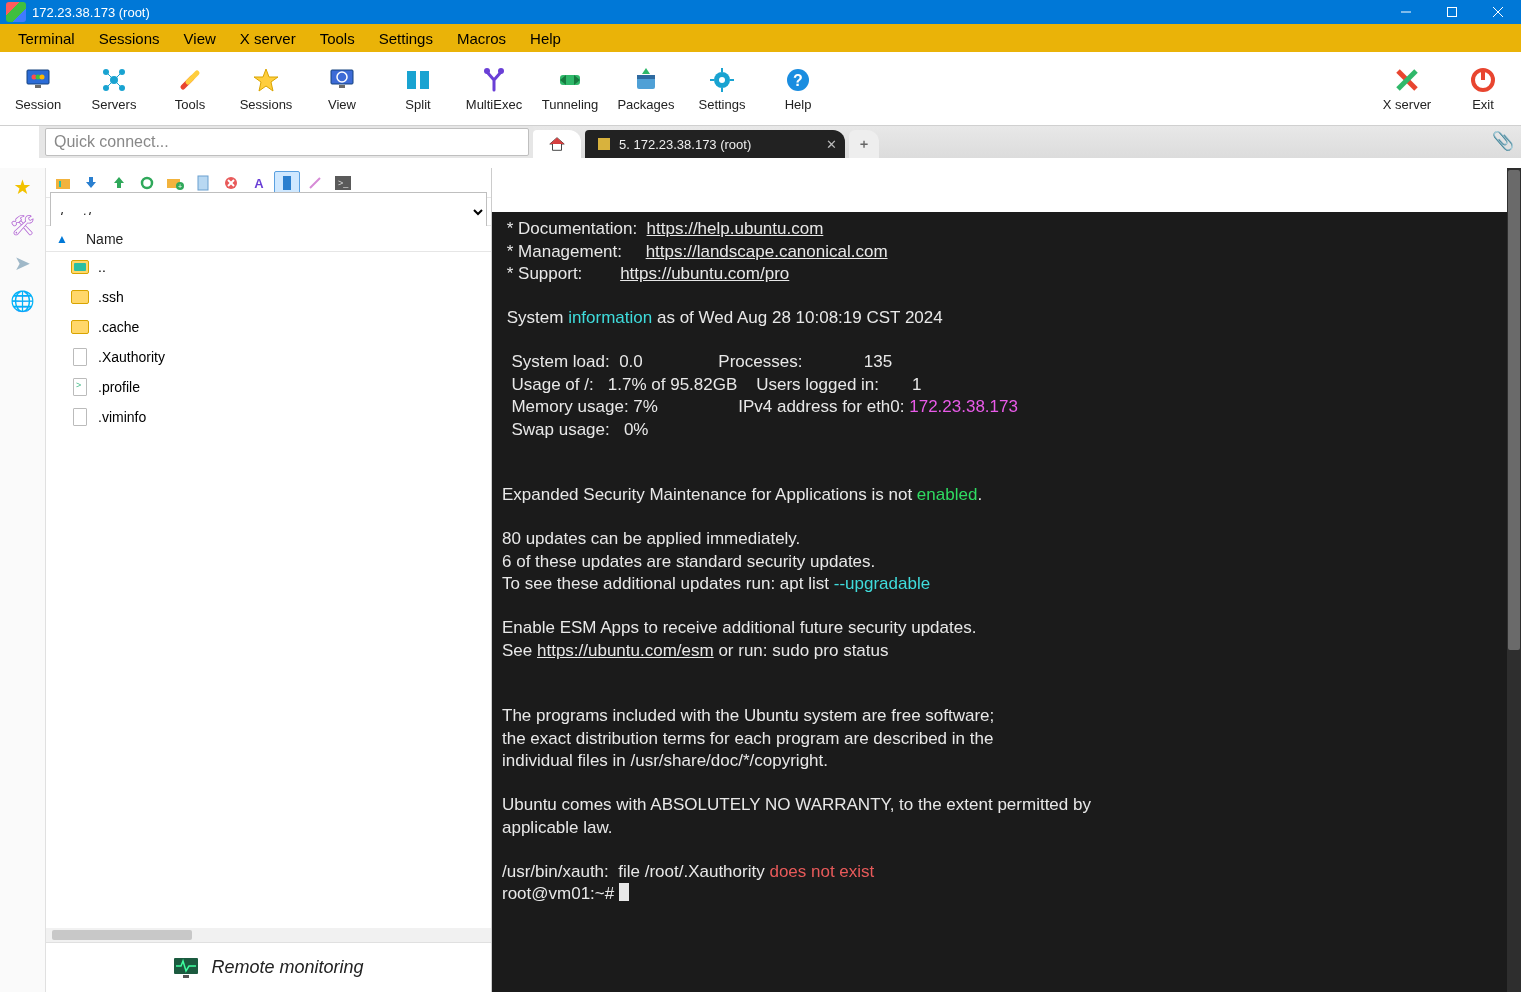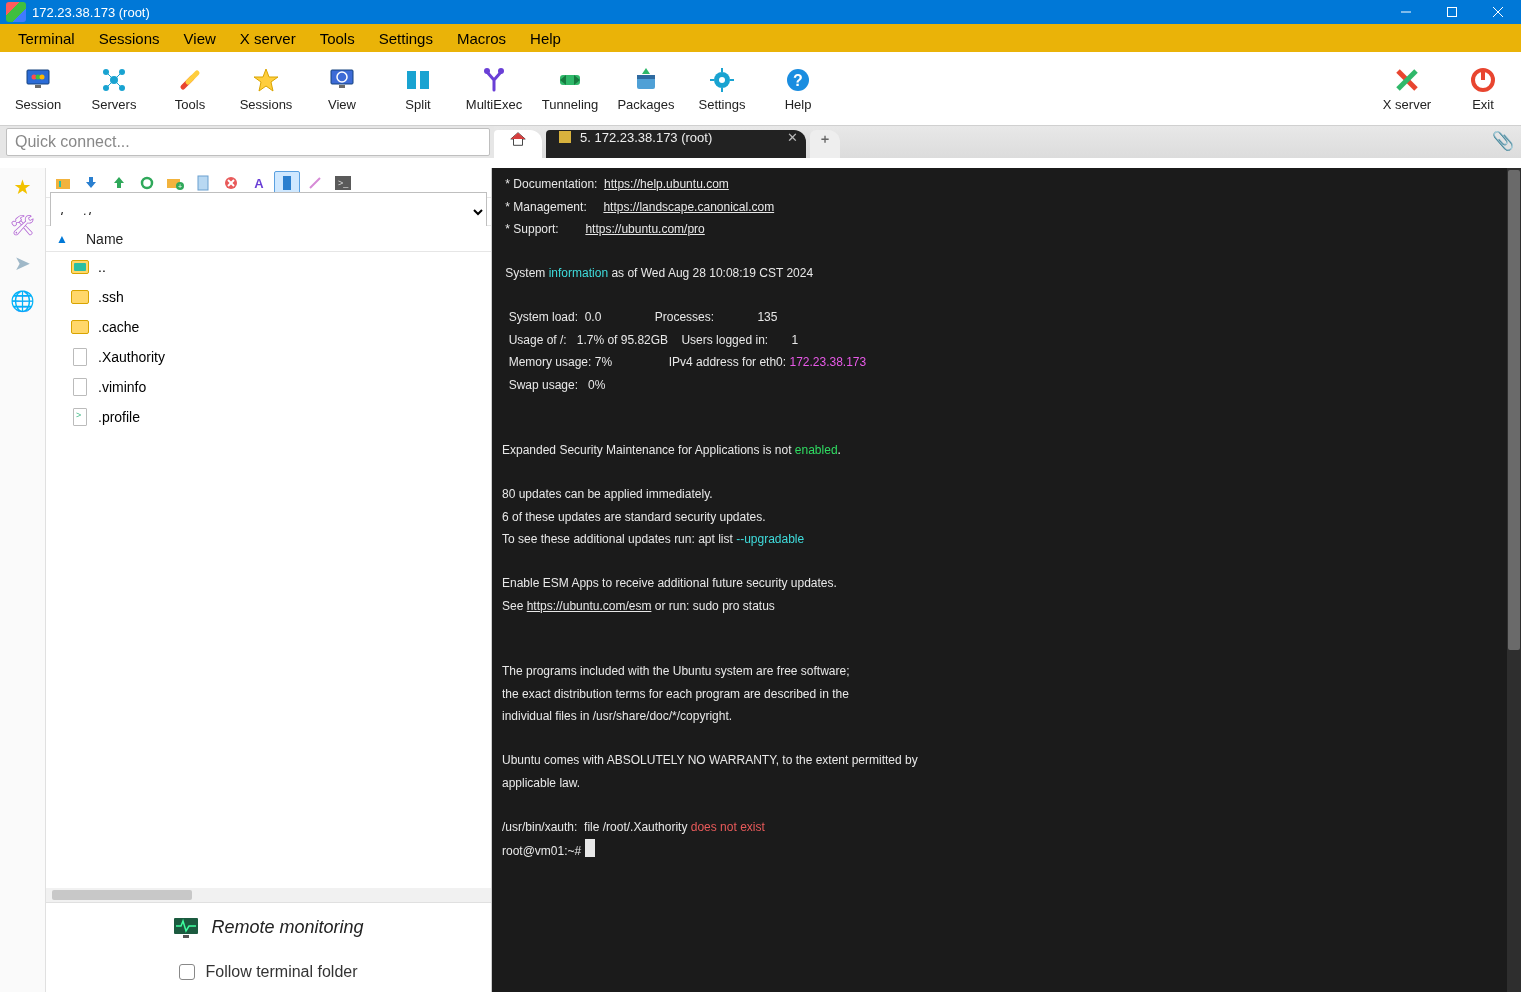--- a/index.html
+++ b/index.html
@@ -17,24 +17,24 @@
 .menubar { height: 28px; background: #eab308; display: flex; align-items: stretch; padding: 0 6px; font-size: 15px; border-bottom: 0; }
 .menubar .mitem { padding: 4px 12px; display: flex; align-items: center; color: #000; }
 
 
 .ribbon { height: 74px; background: #fff; display: flex; align-items: stretch; border-bottom: 1px solid #d0d0d0; }
 .ribbon .ritem { width: 76px; display: flex; flex-direction: column; align-items: center; justify-content: center; gap: 2px; font-size: 13px; color: #222; }
 .ribbon .ritem .ico { width: 30px; height: 30px; display:flex; align-items:center; justify-content:center; }
 .ribbon .spacer { flex: 1; }
 
 
-.toprow { height: 32px; display: flex; align-items: stretch; background: #e6e6e6; }
+.toprow { height: 32px; display: flex; align-items: stretch; background: #e6e6e6; margin-left: 39px; }
 .quickconnect { flex: 0 0 484px; background: #fff; margin: 2px 4px 2px 6px; border: 1px solid #bfbfbf; border-radius: 2px; display:flex; align-items:center; padding:0 8px; font-size:16px; color:#888; }
 .tabstrip { flex:1; display:flex; align-items:flex-end; gap:0; position:relative; background: linear-gradient(#e8e8e8,#dcdcdc); }
-.tab { height: 28px; display:flex; gap:8px; padding:0 12px; border-radius: 4px 12px 0 0; font-size:13px; margin-right:4px; }
+.tab { height: 28px; display:flex; align-items:center; gap:8px; padding:0 12px; border-radius: 4px 12px 0 0; font-size:13px; margin-right:4px; }
 .tab.home { background:#fff; width:48px; justify-content:center; }
 .tab.active { background:#222; color:#eee; padding-right:32px; position:relative; min-width:260px; }
 .tab.active .closex { position:absolute; right:8px; color:#bbb; }
 .tab.add { background:#eee; width:30px; justify-content:center; color:#666; font-weight:bold; border-radius:6px 12px 0 0; }
 .tabstrip .clip { position:absolute; right:6px; top:4px; color:#0078d7; font-size:18px; }
 
 
 .content { position:absolute; top: 168px; bottom:0; left:0; right:0; display:flex; }
 
 
@@ -57,21 +57,21 @@
 .folder-ico.teal::after { content:""; position:absolute; inset:2px; background:#2bbfa3; border-radius:1px; }
 .file-ico { width:14px; height:18px; background:#fff; border:1px solid #bbb; border-radius:1px; position:relative; }
 .file-ico.sh::before { content:">"; position:absolute; left:2px; top:1px; font-size:9px; color:#4b8; }
 .sftp-scroll { height:14px; background:#f1f1f1; display:flex; align-items:center; }
 .sftp-scroll .thumb { width:140px; height:10px; background:#c8c8c8; margin-left:6px; border-radius:2px; }
 .remote-mon { height:50px; display:flex; align-items:center; justify-content:center; gap:12px; font-size:18px; color:#222; border-top:1px solid #e0e0e0;font-style:italic; }
 .followrow { height:40px; display:flex; align-items:center; justify-content:center; gap:10px; font-size:16px; color:#333; }
 .followrow .cb { width:16px; height:16px; border:1px solid #888; border-radius:3px; background:#fff; }
 
 
-.terminal { flex:1; background:#1b1b1b; color:#e8e8e8; font-family: "Consolas","Courier New",monospace; font-size:12px; line-height:21.5px; padding:6px 10px 6px 10px; overflow:hidden; white-space:pre; position:relative; }
+.terminal { flex:1; background:#1b1b1b; color:#e8e8e8; font-family: "Consolas","Courier New",monospace; font-size:17px; line-height:21.5px; padding:6px 10px 6px 10px; overflow:hidden; white-space:pre; position:relative;margin-top:44px; }
 .terminal a { color:#e8e8e8; text-decoration:underline; }
 .terminal .cyan { color:#3fdcdc; }
 .terminal .green { color:#2fdc62; }
 .terminal .mag { color:#e85ae8; }
 .terminal .red { color:#e85a5a; }
 .terminal .cursor { display:inline-block; width:10px; height:18px; background:#e8e8e8; vertical-align:-2px; }
 .term-scroll { position:absolute; right:0; top:168px; bottom:0; width:14px; background:#2e2e2e; }
 .term-scroll .thumb { position:absolute; right:1px; left:1px; top:2px; height:480px; background:#6a6a6a; border-radius:2px; }
 
 
@@ -377,46 +377,42 @@
             <span>.cache</span>
           </div>
         <div class="frow">
             <div class="fi">
               <div class="file-ico"></div>
             </div>
             <span>.Xauthority</span>
           </div>
         <div class="frow">
             <div class="fi">
+              <div class="file-ico sh"></div>
+            </div>
+            <span>.profile</span>
+          </div>
+        <div class="frow">
+            <div class="fi">
               <div class="file-ico"></div>
             </div>
             <span>.viminfo</span>
-          </div>
-        <div class="frow">
-            <div class="fi">
-              <div class="file-ico sh"></div>
-            </div>
-            <span>.profile</span>
           </div>
       </div>
       <div class="sftp-scroll">
           <div class="thumb"></div>
         </div>
       <div class="remote-mon">
         <svg width="26" height="22" viewBox="0 0 26 22">
             <rect x="1" y="1" width="24" height="16" rx="1" fill="#1b5a3f"></rect>
             <polyline points="3,9 8,9 10,4 13,14 16,9 23,9" fill="none" stroke="#3fffa0" stroke-width="1.5"></polyline>
             <rect x="10" y="18" width="6" height="3" fill="#555"></rect>
           </svg>
         <span>Remote monitoring</span>
       </div>
-      <div class="followrow">
-        <div class="cb"></div>
-        <span>Follow terminal folder</span>
-      </div>
     </div>
   </div>
 
   <div class="terminal"><span><span> * Documentation:  </span><a>https://help.ubuntu.com</a></span>
 <span><span> * Management:     </span><a>https://landscape.canonical.com</a></span>
 <span><span> * Support:        </span><a>https://ubuntu.com/pro</a></span>
 
 <span><span> System </span><span class="cyan">information</span><span> as of Wed Aug 28 10:08:19 CST 2024</span></span>
 
 <span>  System load:  0.0                Processes:             135</span>

